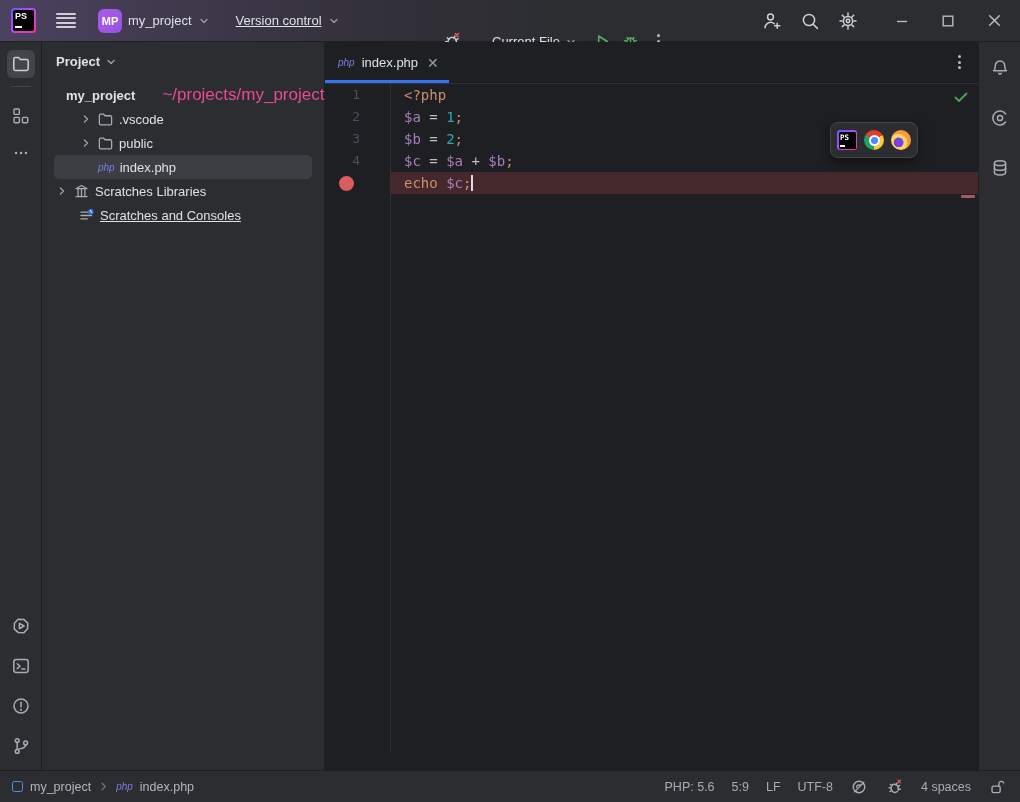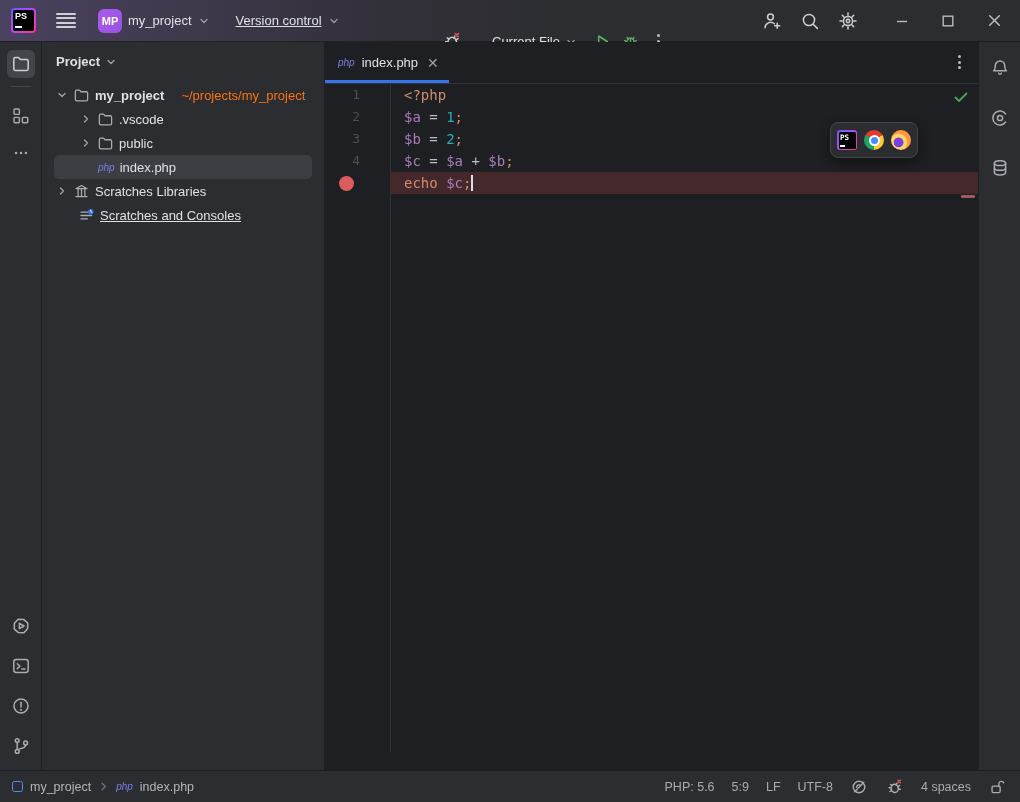--- a/index.html
+++ b/index.html
@@ -67,21 +67,21 @@
   .stripe-bottom { display:flex; flex-direction:column; gap:12px; margin-bottom:10px; }
 
   
   .project-panel { width:283px; background:#2B2D30; border-right:1px solid #1E1F22; padding-top:6px; }
   .pp-header { display:flex; align-items:center; gap:5px; padding:6px 0 8px 14px; font-weight:bold; cursor:pointer; }
   .tree { margin-top:4px; }
   .tree-row { height:24px; display:flex; align-items:center; gap:5px; cursor:pointer; white-space:nowrap; color:#DFE1E5; }
   .tree-row.sel { background:#3B3E42; border-radius:5px; margin:0 12px; }
   .tree-label { font-size:13px; }
   .tree-label.b { font-weight:bold; }
-  .tree-anno { color:#f97316; margin-left:12px; font-size:13px; }
+  .tree-anno { color:#ec4899; margin-left:22px; font-size:17px; }
   .php-badge { font-style:italic; font-weight:normal; font-size:10px; color:#7B7FE8; letter-spacing:0; }
 
   
   .editor { flex:1; display:flex; flex-direction:column; background:#1E1F22; position:relative; }
   .tabbar { height:42px; display:flex; align-items:center; border-bottom:1px solid #303236; position:relative; }
   .tab {
     height:100%; display:flex; align-items:center; gap:7px; padding:0 10px 0 13px;
     border-bottom:3px solid #3574F0; padding-top:3px; cursor:pointer;
   }
   .tab-close { color:#9DA0A8; font-size:14px; line-height:1; margin-left:2px; cursor:pointer; }

